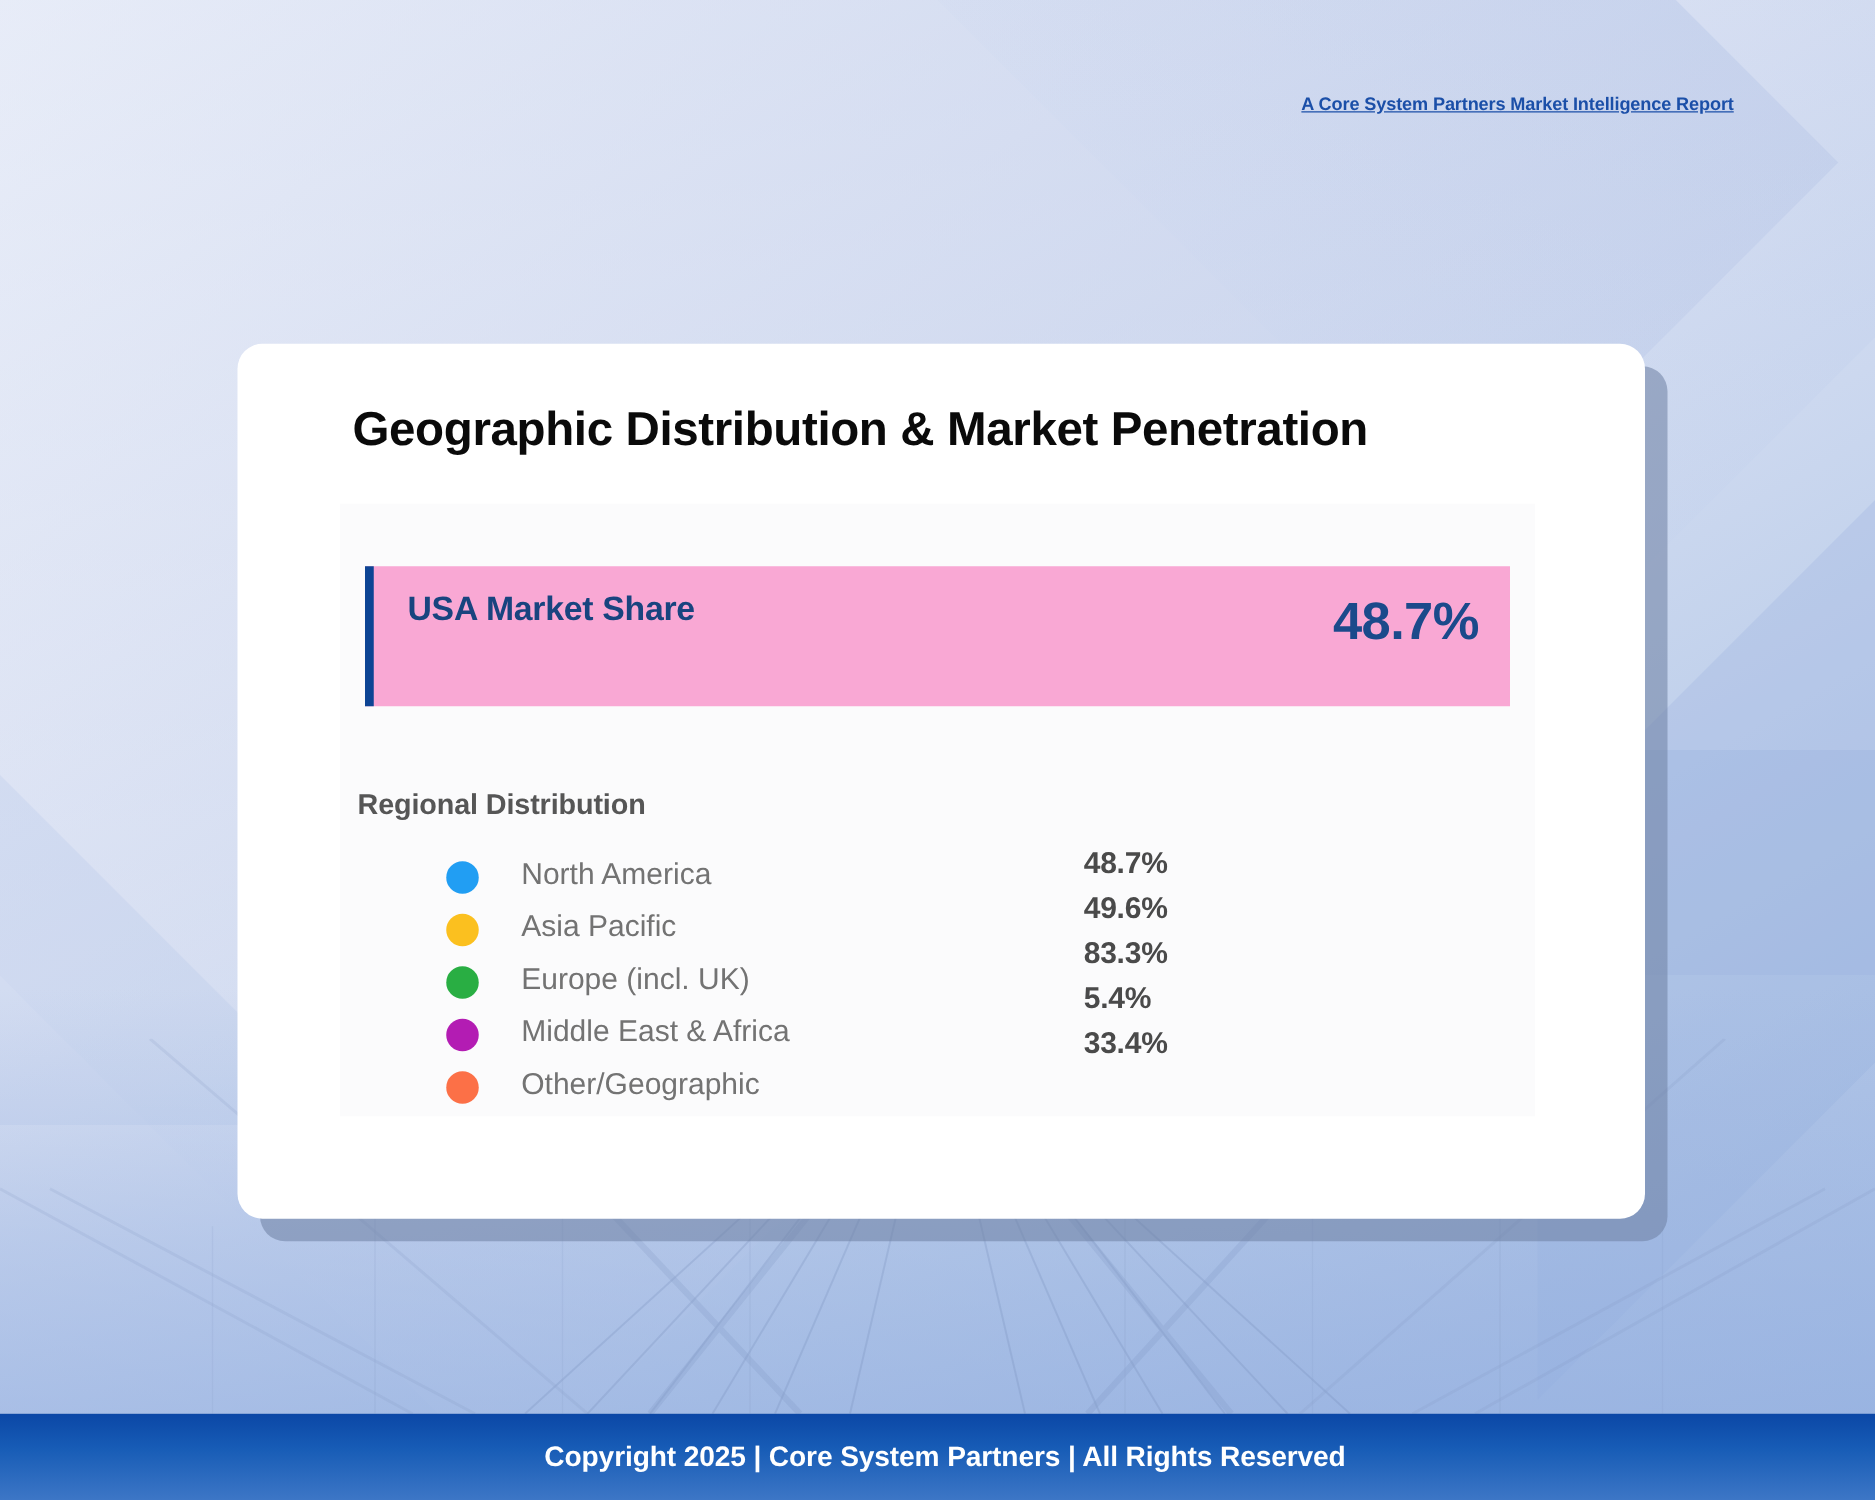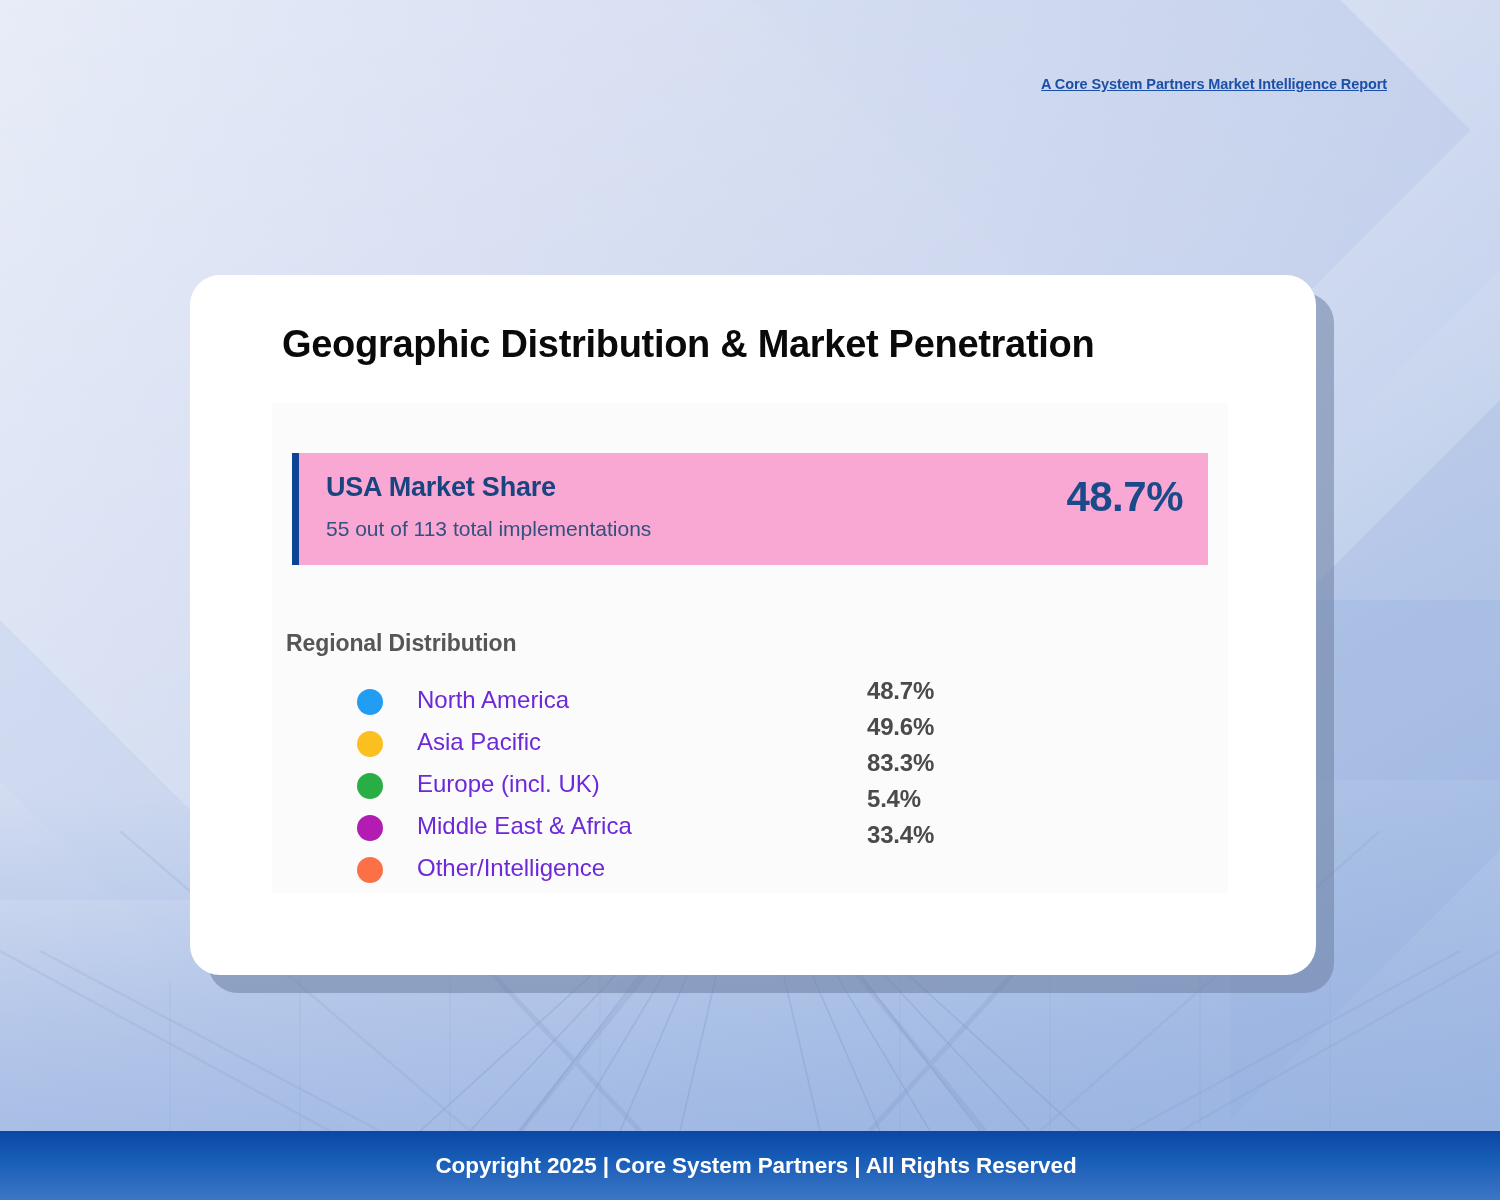--- a/index.html
+++ b/index.html
@@ -116,21 +116,21 @@
   }
 
   
   #main-card {
     position: absolute;
     left: 190px;
     top: 275px;
     width: 1126px;
     height: 700px;
     background: #ffffff;
-    border-radius: 30px;
+    border-radius: 20px;
     box-shadow: 18px 18px 0 0 rgba(110,128,163,.55);
   }
   #card-title {
     position: absolute;
     left: 92px;
     top: 48px;
     font-size: 38px;
     font-weight: bold;
     color: #0a0a0a;
     letter-spacing: -0.3px;
@@ -210,21 +210,21 @@
     top: 8px;
     width: 26px;
     height: 26px;
     border-radius: 50%;
   }
   .region-label {
     position: absolute;
     left: 60px;
     top: 5px;
     font-size: 24px;
-    color: #6d28d9;
+    color: #737373;
     white-space: nowrap;
   }
   #region-values {
     position: absolute;
     left: 595px;
     top: 274px;
   }
   .region-value {
     height: 36px;
     font-size: 24px;
@@ -309,21 +309,20 @@
 </div>
 
 <div id="main-card">
 
   <div id="card-title">Geographic Distribution &amp; Market Penetration</div>
 
   <div id="content-panel">
 
     <div id="usa-highlight">
       <div id="usa-label">USA Market Share</div>
-      <div id="usa-sub">55 out of 113 total implementations</div>
       <div id="usa-pct">48.7%</div>
     </div>
 
     <div id="regional-heading">Regional Distribution</div>
 
     <div id="region-rows">
       <div class="region-row">
         <span class="region-dot" style="background:#219ef3"></span>
         <span class="region-label">North America</span>
       </div>
@@ -334,21 +333,21 @@
       <div class="region-row">
         <span class="region-dot" style="background:#29ae43"></span>
         <span class="region-label">Europe (incl. UK)</span>
       </div>
       <div class="region-row">
         <span class="region-dot" style="background:#b31cb3"></span>
         <span class="region-label">Middle East &amp; Africa</span>
       </div>
       <div class="region-row">
         <span class="region-dot" style="background:#fc7047"></span>
-        <span class="region-label">Other/Intelligence</span>
+        <span class="region-label">Other/Geographic</span>
       </div>
     </div>
 
     <div id="region-values">
       <div class="region-value">48.7%</div>
       <div class="region-value">49.6%</div>
       <div class="region-value">83.3%</div>
       <div class="region-value">5.4%</div>
       <div class="region-value">33.4%</div>
     </div>

